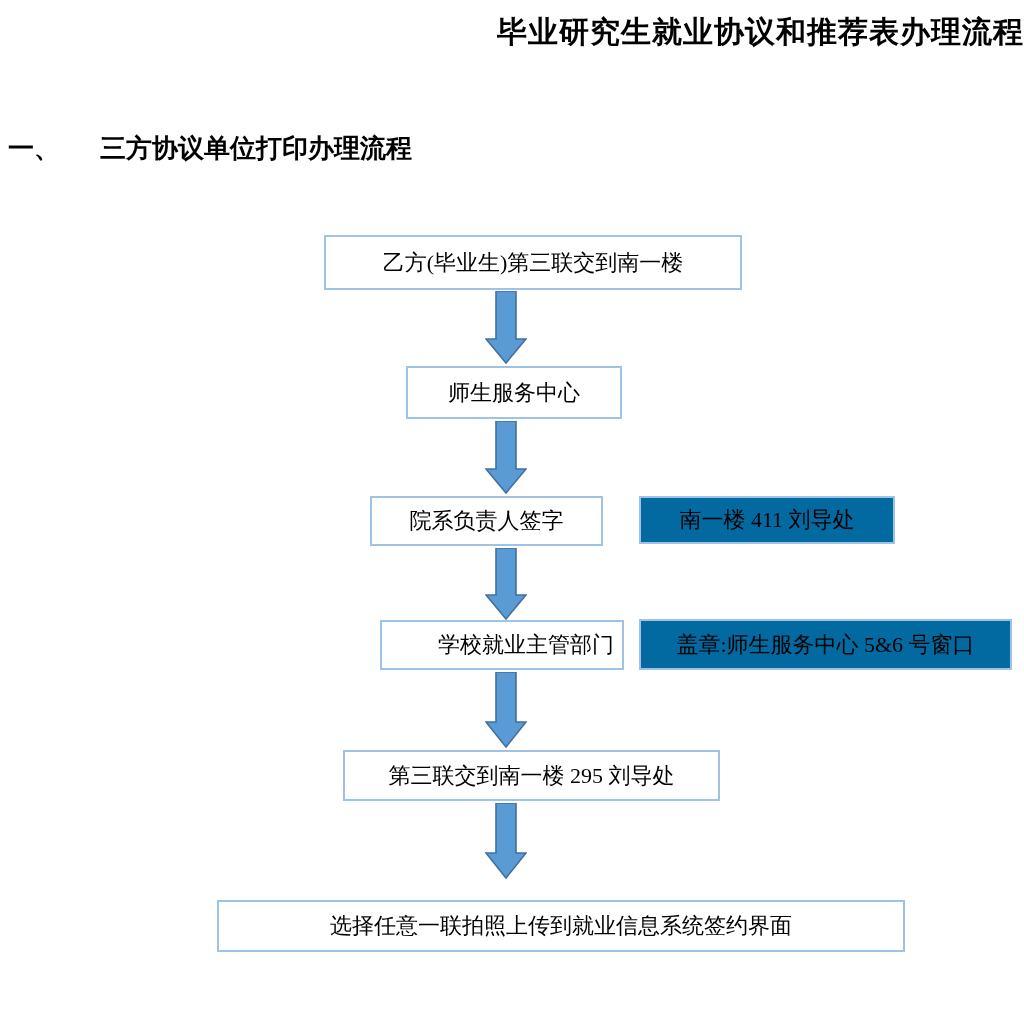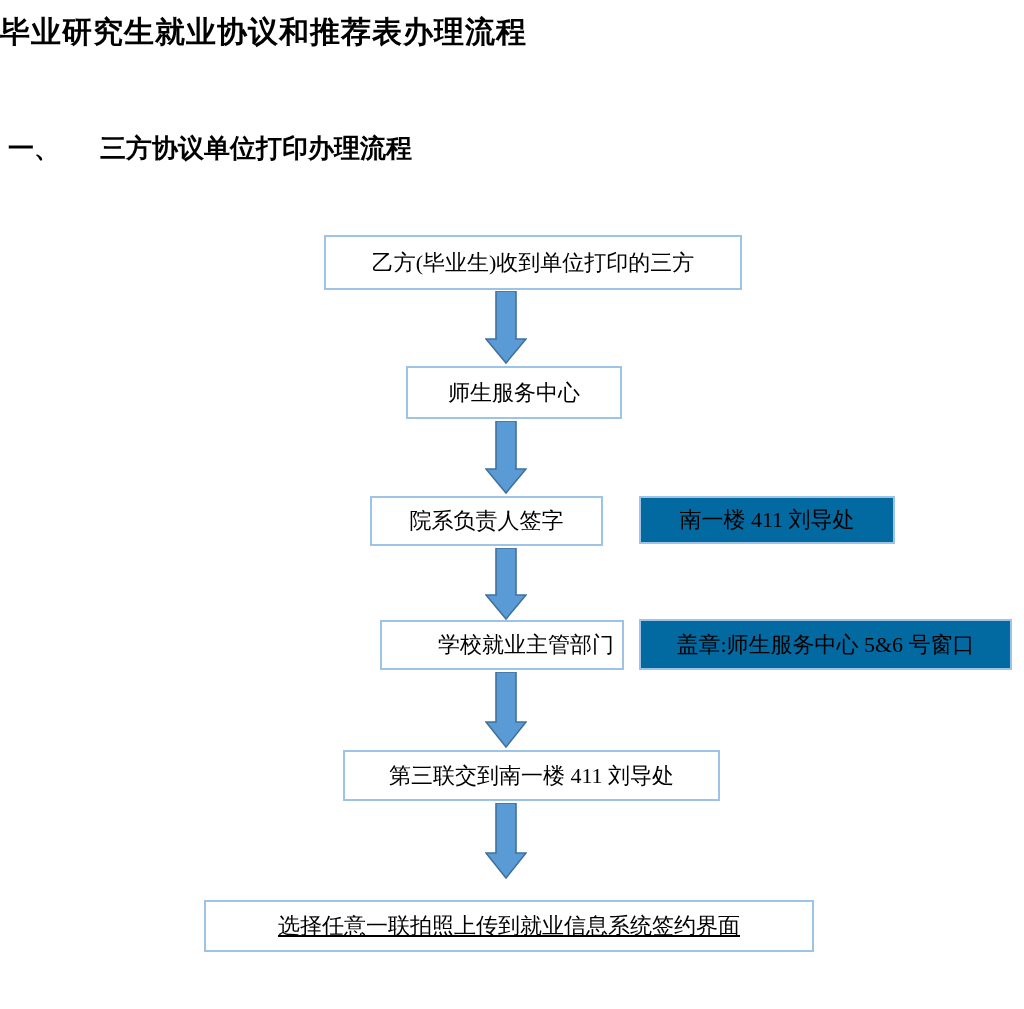--- a/index.html
+++ b/index.html
@@ -13,21 +13,21 @@
     position: relative;
     overflow: hidden;
     font-family: "Liberation Sans", "DejaVu Sans", sans-serif;
     color: #000000;
   }
   .doc-title {
     position: absolute;
     left: 0;
     top: 12px;
     width: 1024px;
-    text-align: left;
+    text-align: right;
     font-size: 30px;
     font-weight: bold;
     letter-spacing: 1px;
     font-family: "Liberation Serif", "DejaVu Serif", serif;
     white-space: nowrap;
   }
   .section-heading {
     position: absolute;
     left: 8px;
     top: 131px;
@@ -75,21 +75,21 @@
 </style>
 </head>
 <body>
 
 <div class="doc-title">毕业研究生就业协议和推荐表办理流程</div>
 
 <div class="section-heading">
   <span class="num">一、</span><span>三方协议单位打印办理流程</span>
 </div>
 
-<div class="flow-box" style="left:324px; top:235px; width:418px; height:55px;">乙方(毕业生)收到单位打印的三方</div>
+<div class="flow-box" style="left:324px; top:235px; width:418px; height:55px;">乙方(毕业生)第三联交到南一楼</div>
 
 <svg class="arrow" style="left:485px; top:291px;" width="42" height="73" viewBox="0 0 42 73">
   <polygon points="11,0 31,0 31,48 41,48 21,72 1,48 11,48" fill="#5B9BD5" stroke="#41719C" stroke-width="1.6" stroke-linejoin="miter"></polygon>
 </svg>
 
 <div class="flow-box" style="left:406px; top:366px; width:216px; height:53px;">师生服务中心</div>
 
 <svg class="arrow" style="left:485px; top:421px;" width="42" height="73" viewBox="0 0 42 73">
   <polygon points="11,0 31,0 31,48 41,48 21,72 1,48 11,48" fill="#5B9BD5" stroke="#41719C" stroke-width="1.6" stroke-linejoin="miter"></polygon>
 </svg>
@@ -103,19 +103,19 @@
 </svg>
 
 <div class="flow-box" style="left:380px; top:620px; width:244px; height:50px;padding-left:48px;">学校就业主管部门</div>
 
 <div class="note-box" style="left:639px; top:619px; width:373px; height:51px;text-align:center;">盖章:师生服务中心 5&amp;6 号窗口</div>
 
 <svg class="arrow" style="left:485px; top:672px;" width="42" height="76" viewBox="0 0 42 76">
   <polygon points="11,0 31,0 31,50 41,50 21,75 1,50 11,50" fill="#5B9BD5" stroke="#41719C" stroke-width="1.6" stroke-linejoin="miter"></polygon>
 </svg>
 
-<div class="flow-box" style="left:343px; top:750px; width:377px; height:51px;">第三联交到南一楼 411 刘导处</div>
+<div class="flow-box" style="left:343px; top:750px; width:377px; height:51px;">第三联交到南一楼 295 刘导处</div>
 
 <svg class="arrow" style="left:485px; top:803px;" width="42" height="76" viewBox="0 0 42 76">
   <polygon points="11,0 31,0 31,50 41,50 21,75 1,50 11,50" fill="#5B9BD5" stroke="#41719C" stroke-width="1.6" stroke-linejoin="miter"></polygon>
 </svg>
 
-<div class="flow-box" style="left:204px; top:900px; width:610px; height:52px;text-decoration:underline;">选择任意一联拍照上传到就业信息系统签约界面</div>
+<div class="flow-box" style="left:217px; top:900px; width:688px; height:52px;">选择任意一联拍照上传到就业信息系统签约界面</div>
 
 </body></html>

